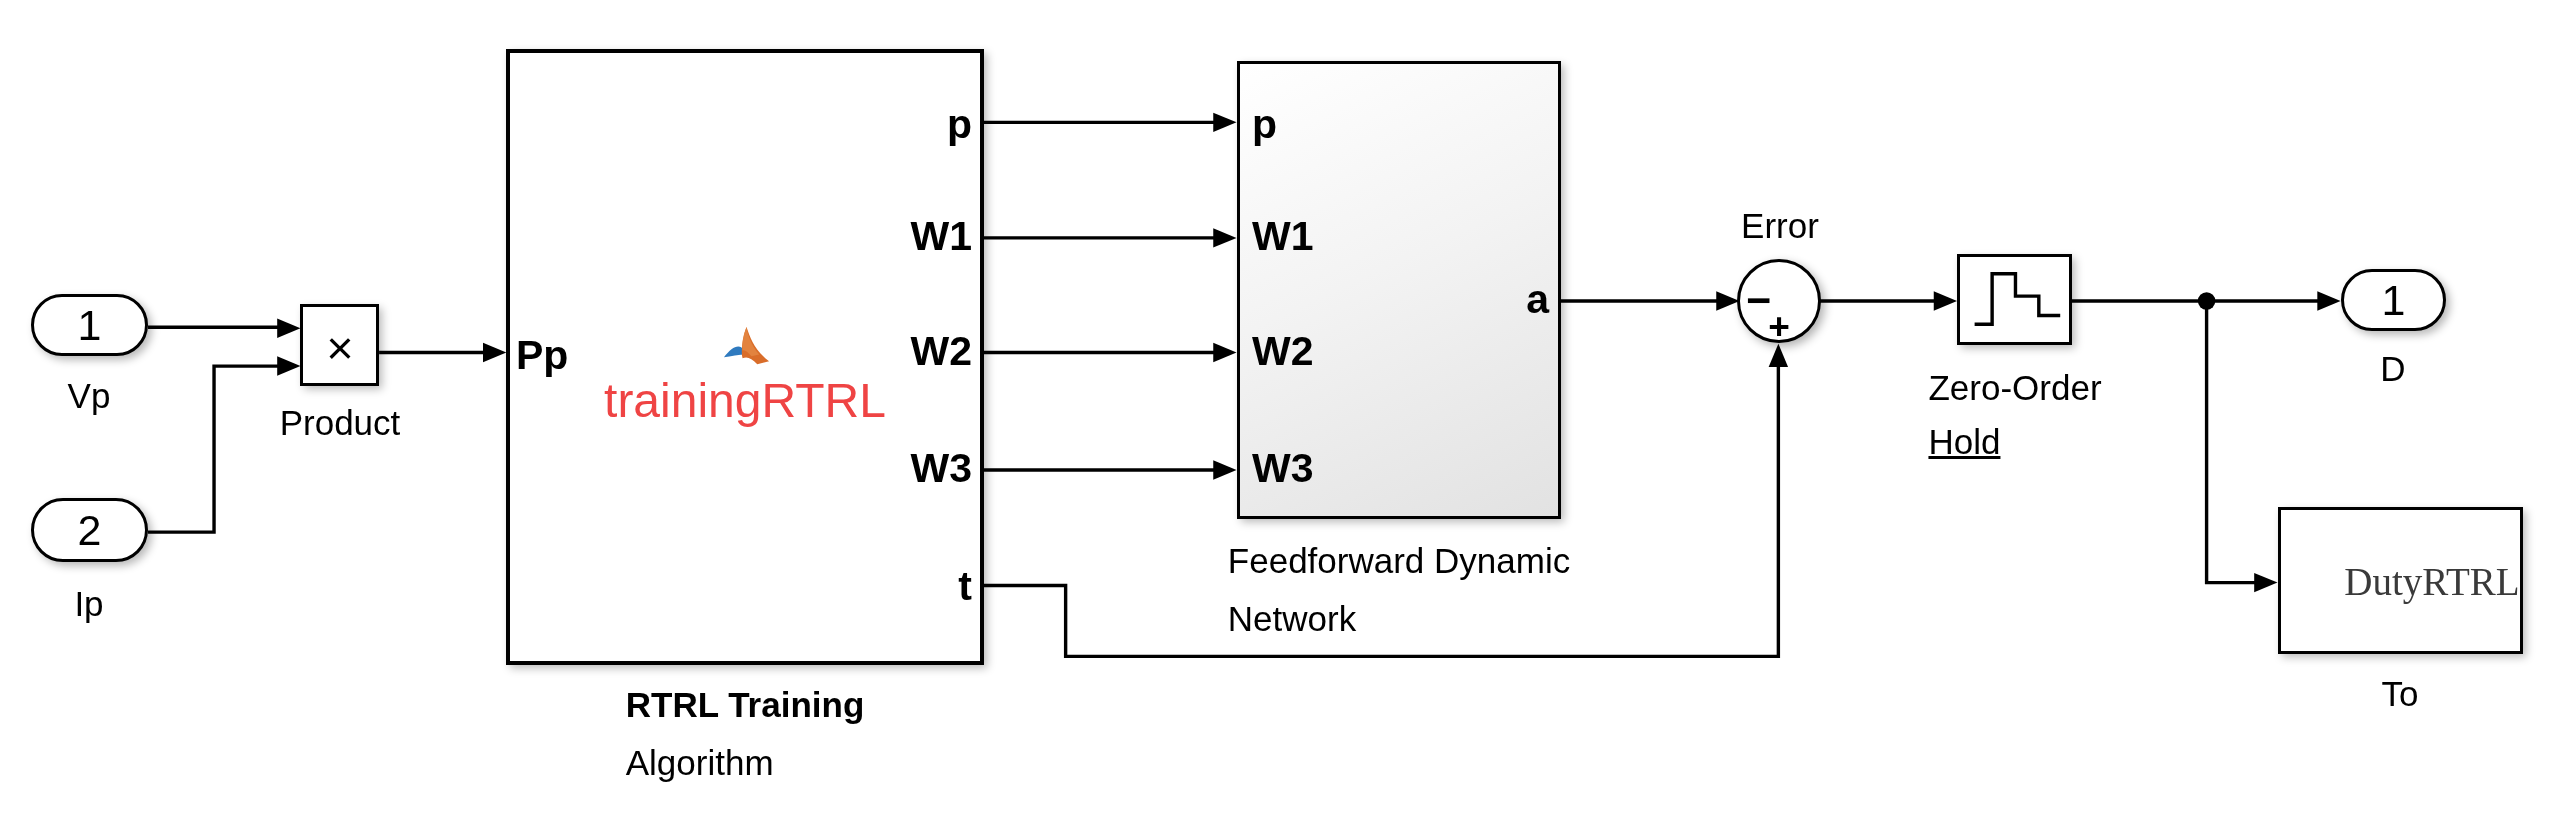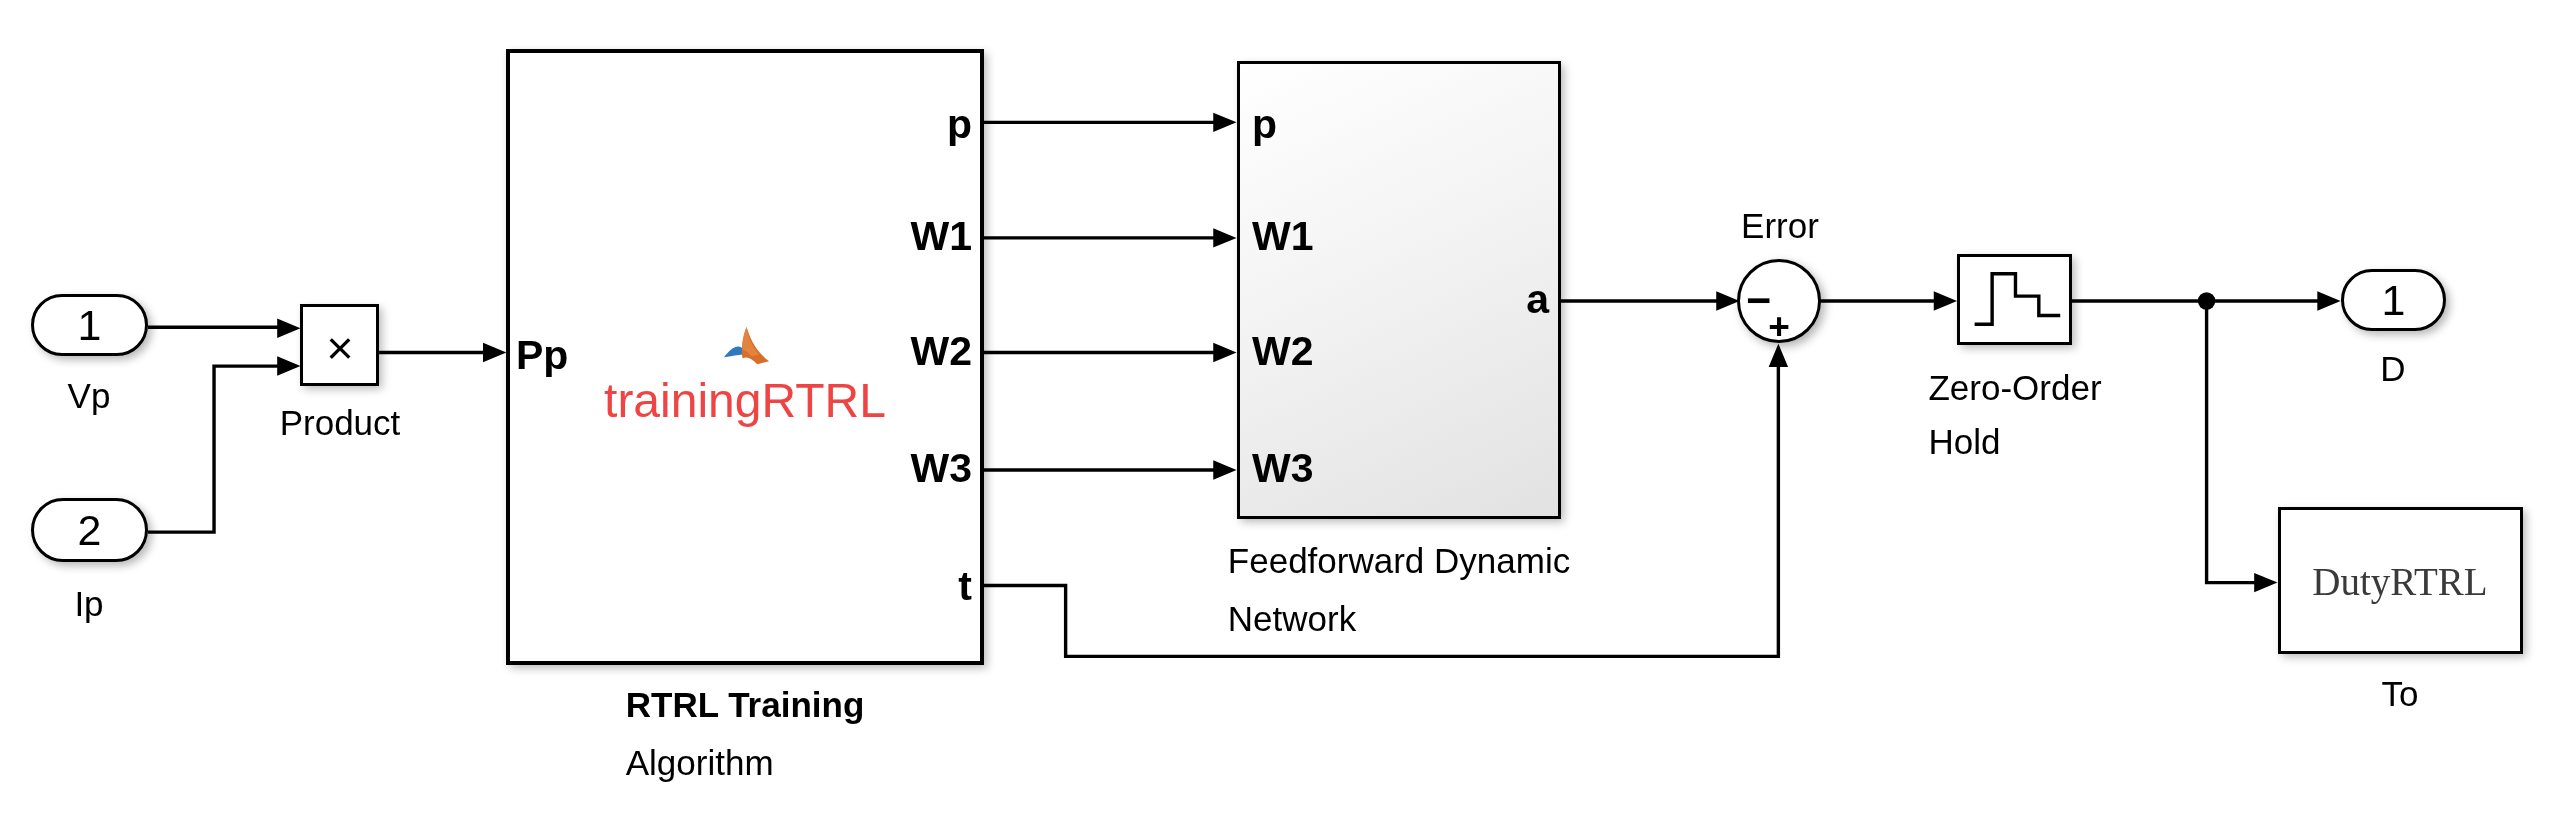--- a/index.html
+++ b/index.html
@@ -46,20 +46,21 @@
   .portlabel.l{transform:translate(0,-50%);}
   .portlabel.r{transform:translate(-100%,-50%);}
   .fnlabel{
     position:absolute;z-index:3;transform:translate(-50%,-50%);
     font-size:48px;color:#ef4444;white-space:nowrap;
   }
   .wsvar{
     position:absolute;z-index:3;transform:translate(-50%,-50%);
     font-family:"Liberation Serif", serif;font-size:39px;color:#3a3a3a;
     white-space:nowrap;
+    margin-left:32px;
   }
   .signminus{
     position:absolute;z-index:3;transform:translate(0,-50%);
     font-size:43px;font-weight:600;
   }
   .signplus{
     position:absolute;z-index:3;transform:translate(-50%,-50%);
     font-size:37px;font-weight:600;
   }
   .glyph{position:absolute;z-index:3;}
@@ -151,21 +152,21 @@
   <div class="signminus" style="left:1746px;top:300px;">−</div>
   <div class="signplus" style="left:1779px;top:327px;">+</div>
   <div class="blklabel" style="left:1780px;top:197px;">Error</div>
 
   <div class="blk" style="left:1957px;top:254px;width:115px;height:91px;"></div>
   <svg class="glyph" style="left:1961px;top:258px;" width="107" height="84" viewBox="0 0 110 86">
     <polyline points="14,68 32,68 32,16 56,16 56,39 80,39 80,59 102,59" fill="none" stroke="#000" stroke-width="3.5"></polyline>
   </svg>
   <div class="blklabel" style="left:2015px;top:361px;line-height:54px;">
     <span style="display:block;">Zero-Order</span>
-    <span style="display:block;">Hold</span>
+    <span style="display:block;text-decoration:underline;">Hold</span>
   </div>
 
   <div class="oval" style="left:2341px;top:269px;width:105px;height:62px;">
     <span>1</span>
   </div>
   <div class="blklabel" style="left:2393px;top:340px;">D</div>
 
   <div class="blk" style="left:2278px;top:507px;width:245px;height:147px;"></div>
   <div class="wsvar" style="left:2400px;top:581px;">DutyRTRL</div>
   <div class="blklabel" style="left:2400px;top:666px;line-height:56px;">

